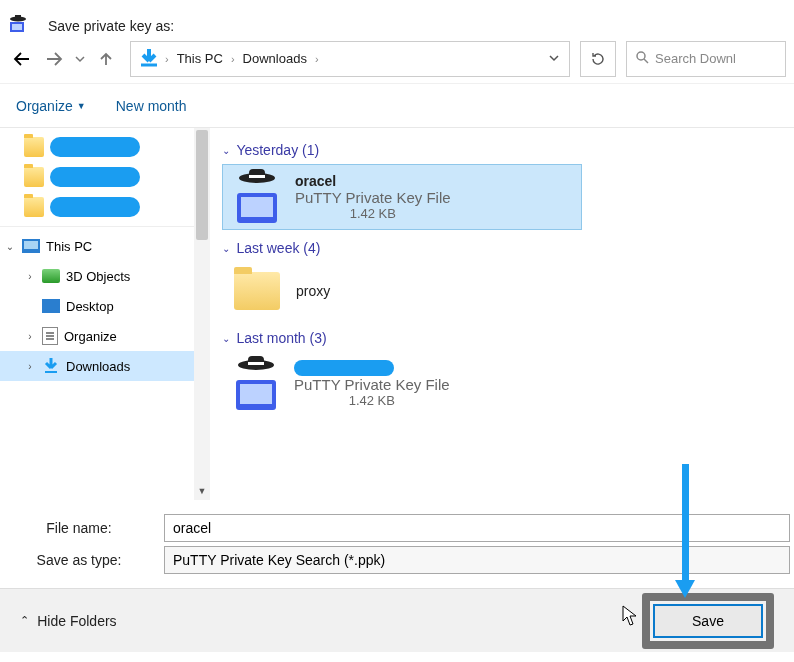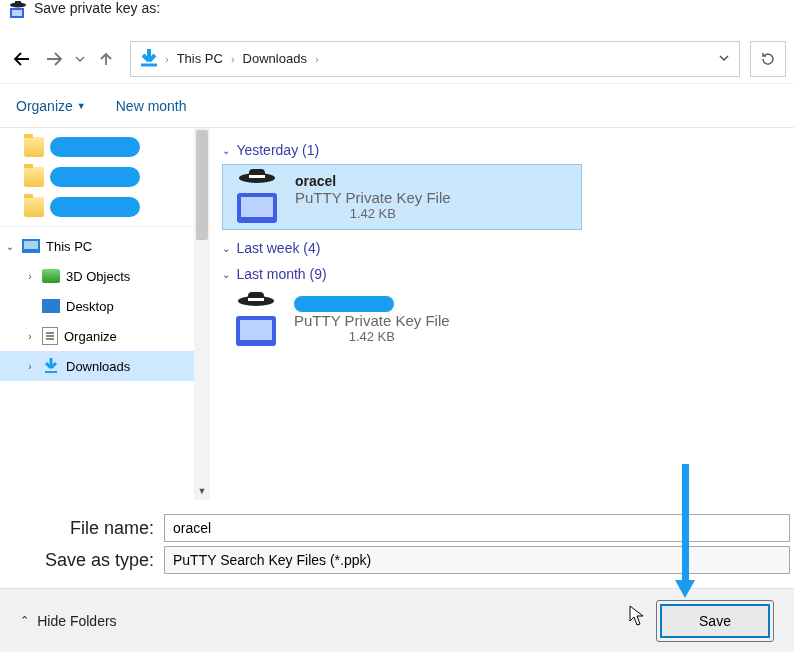--- a/index.html
+++ b/index.html
@@ -1,19 +1,19 @@
 <!DOCTYPE html>
 <html><head>
 <meta charset="utf-8">
 <style>
   * { box-sizing: border-box; margin: 0; padding: 0; }
   body { font-family: "Segoe UI", Tahoma, sans-serif; font-size: 13px; background: #fff; width: 794px; height: 662px; position: relative; overflow: hidden; }
 
   
-  .titlebar { height: 34px; display: flex; align-items: flex-start; padding: 0 8px; gap: 6px; }
+  .titlebar { height: 34px; display: flex; align-items: flex-end; padding: 0 8px; gap: 20px; }
   .titlebar .icon { width: 20px; height: 20px; }
   .titlebar .title { font-size: 14px; color: #222; }
 
   
   .navbar { height: 50px; display: flex; align-items: center; padding: 0 8px; gap: 4px; background: #fff; border-bottom: 1px solid #f0f0f0;}
   .navbtn { width: 28px; height: 34px; display: flex; align-items: center; justify-content: center; color: #777; }
   .navbtn.back { color: #000; }
   .navbtn svg { stroke: currentColor; }
   .path { flex: 1; height: 36px; border: 1px solid #ccc; display: flex; align-items: center; gap: 4px; padding: 0 6px; margin: 0 6px; }
   .path .dlicon { width: 24px; height: 24px; }
@@ -71,28 +71,28 @@
   .bigfolder::before{content:"";position:absolute;top:-5px;left:0;width:18px;height:7px;background:#f3cc64;border-radius:2px 2px 0 0;}
   .fileinfo .name{color:#222;font-size:14px;}
   .fileinfo .name.bold{font-weight:600;}
   .fileinfo .type{color:#666;font-size:15px;}
   .fileinfo .size{color:#666;font-size:13px;text-align:center;}
   .blob-sm{width:100px;height:16px;background:#1a9df1;border-radius:8px;}
 
   
   .bottom { padding: 10px 4px 10px 4px; background:#fff;}
   .frow { display:flex; align-items:center; margin: 4px 0;}
-  .frow label{ width:160px; text-align:right; padding-right: 10px; color:#222; font-size:18px;}
+  .frow label{ width:160px; text-align:center; padding-right: 10px; color:#222; font-size:14px;}
   .frow input, .frow .combo{ flex:1; height:28px; border:1px solid #a8a8a8; padding:0 8px; font-size:14px; background:#fff;}
   .frow .combo{background:#f7f7f7;display:flex;align-items:center;}
 
   .footer { height: 64px; background:#f1f1f1; display:flex; align-items:center; padding: 0 20px; border-top:1px solid #ddd;}
   .hidebtn { display:flex;align-items:center;gap:8px;color:#222;font-size:14px;}
   .spacer{flex:1;}
-  .savewrap{ border:1px solid #737373; padding:3px; border-radius:3px; position:relative;}
+  .savewrap{ border:8px solid #737373; padding:3px; border-radius:3px; position:relative;}
   .savebtn{ width:110px;height:34px; border:2px solid #0a7acc; background:#e9e9e9; font-size:14px;}
   .cursor-svg{position:absolute; left:-28px; top:4px; width:18px;height:22px;}
 
   .annot-arrow{position:absolute; right:102px; top:464px; width:14px; height:136px; }
   .annot-arrow .shaft{width:7px;height:116px;background:#1a9df1;margin:0 auto;}
   .annot-arrow .head{width:0;height:0;border-left:10px solid transparent;border-right:10px solid transparent;border-top:18px solid #1a9df1;margin-left:-3px;}
 </style>
 </head>
 <body>
 
@@ -147,20 +147,27 @@
           <path d="M1 3 L5 7 L9 3"></path>
         </svg></span>
   </div>
 
   <div class="refresh">
       <svg width="16" height="16" viewBox="0 0 16 16" fill="none" stroke="#555" stroke-width="1.4">
         <path d="M3 8 a5 5 0 1 0 1.5 -3.5 M3 2 V5 H6"></path>
       </svg>
     </div>
 
+  <div class="search">
+    <span><svg width="14" height="14" viewBox="0 0 14 14" fill="none" stroke="#888" stroke-width="1.5">
+          <circle cx="6" cy="6" r="4"></circle>
+          <path d="M9 9 L13 13"></path>
+        </svg></span>
+    <span>Search Downl</span>
+  </div>
 </div>
 
 <div class="toolbar">
   <div class="toolbtn">
     <span>Organize</span>
     <span class="dd">▼</span>
   </div>
   <div class="toolbtn">
     <span>New month</span>
   </div>
@@ -238,24 +245,30 @@
         <div class="name bold">oracel</div>
         <div class="type">PuTTY Private Key File</div>
         <div class="size">1.42 KB</div>
       </div>
     </div>
 
     <div class="grouphdr" style="margin-top:10px;">
         <span class="chev">⌄</span>
         <span>Last week (4)</span>
       </div>
+    <div class="fileitem">
+      <div class="bigfolder"></div>
+      <div class="fileinfo">
+        <div class="name">proxy</div>
+      </div>
+    </div>
 
     <div class="grouphdr" style="margin-top:10px;">
         <span class="chev">⌄</span>
-        <span>Last month (9)</span>
+        <span>Last month (3)</span>
       </div>
     <div class="fileitem">
       <div class="ppk-icon">
           <div class="hat"></div>
           <div class="crown"></div>
           <div class="band"></div>
           <div class="monitor"></div>
           <div class="screen"></div>
         </div>
       <div class="fileinfo">
@@ -268,21 +281,21 @@
 </div>
 
 <div class="bottom">
   <div class="frow">
     <label>File name:</label>
     <input type="text" value="oracel" style="">
   </div>
   <div class="frow">
     <label>Save as type:</label>
     <div class="combo">
-        <span>PuTTY Search Key Files (*.ppk)</span>
+        <span>PuTTY Private Key Search (*.ppk)</span>
       </div>
   </div>
 </div>
 
 <div class="footer">
   <div class="hidebtn">
     <span style="font-size:11px;">⌃</span>
     <span>Hide Folders</span>
   </div>
   <div class="spacer"></div>

